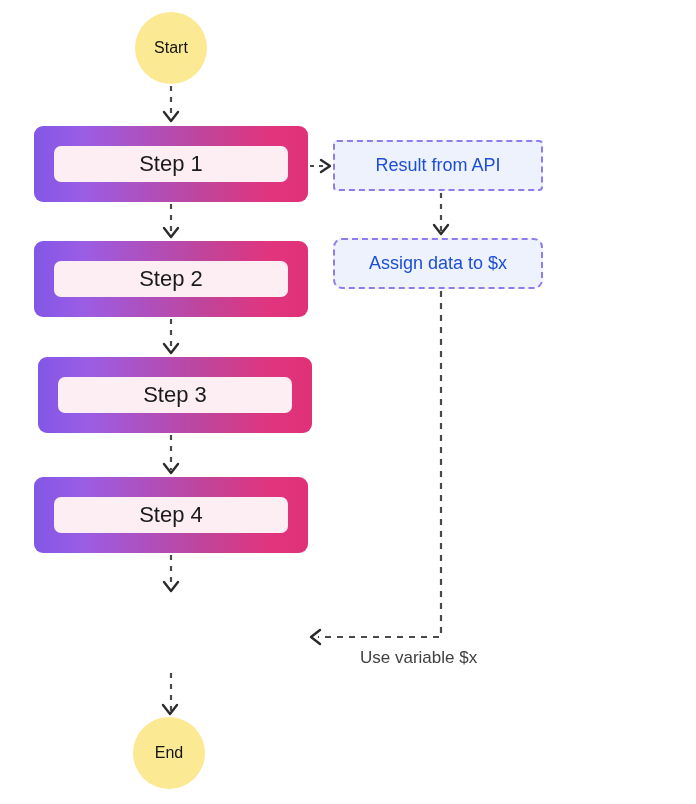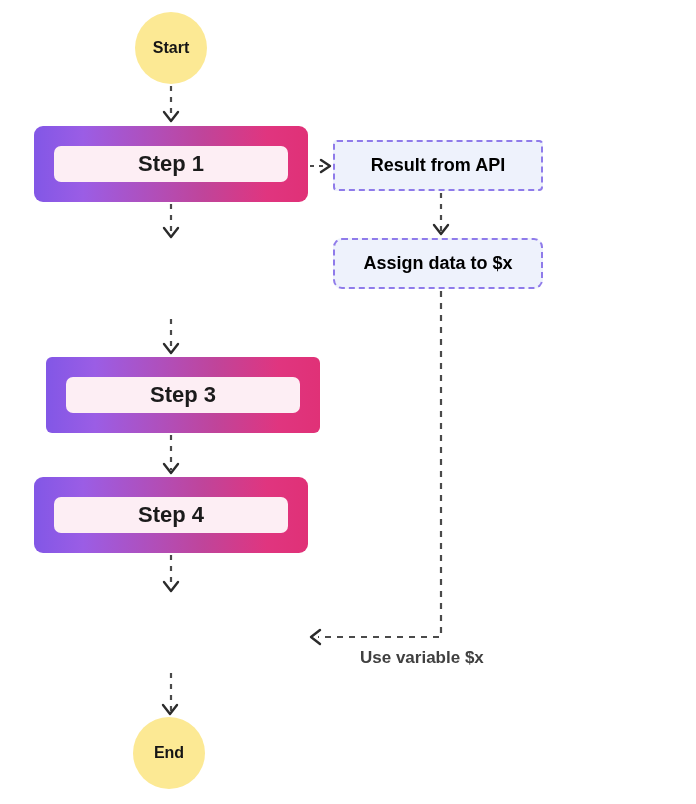--- a/index.html
+++ b/index.html
@@ -9,21 +9,20 @@
   }
   body {
     font-family: "Liberation Sans", sans-serif;
   }
   #canvas {
     position: relative;
     width: 696px;
     height: 804px;
     background: #ffffff;
     overflow: hidden;
-    font-weight: bold;
   }
   svg.layer {
     position: absolute;
     left: 0;
     top: 0;
     width: 696px;
     height: 804px;
     pointer-events: none;
   }
   
@@ -60,21 +59,21 @@
   }
   
   .note-box {
     position: absolute;
     border: 2px dashed #8f7bea;
     border-radius: 4px;
     background: #eef2fc;
     display: flex;
     align-items: center;
     justify-content: center;
-    color: #000000;
+    color: #1d4ed8;
     font-size: 18px;
     box-sizing: border-box;
     font-family: "Liberation Sans", sans-serif;
   }
   
   .edge-label {
     position: absolute;
     color: #404040;
     font-size: 17px;
     white-space: nowrap;
@@ -137,22 +136,27 @@
   <div class="terminal" style="left:135px; top:12px; width:72px; height:72px;">
     <span>Start</span>
   </div>
 
   <div class="step-box" style="left:34px; top:126px; width:274px; height:76px;">
     <div class="inner">
       <span>Step 1</span>
     </div>
   </div>
 
+  <div class="step-box" style="left:34px; top:241px; width:274px; height:76px;">
+    <div class="inner">
+      <span>Step 2</span>
+    </div>
+  </div>
 
-  <div class="step-box" style="left:46px; top:357px; width:274px; height:76px;border-radius:6px;">
+  <div class="step-box" style="left:38px; top:357px; width:274px; height:76px;">
     <div class="inner">
       <span>Step 3</span>
     </div>
   </div>
 
   <div class="step-box" style="left:34px; top:477px; width:274px; height:76px;">
     <div class="inner">
       <span>Step 4</span>
     </div>
   </div>

